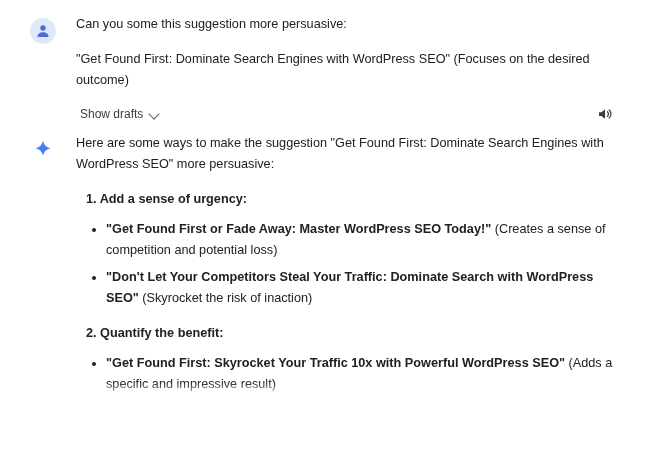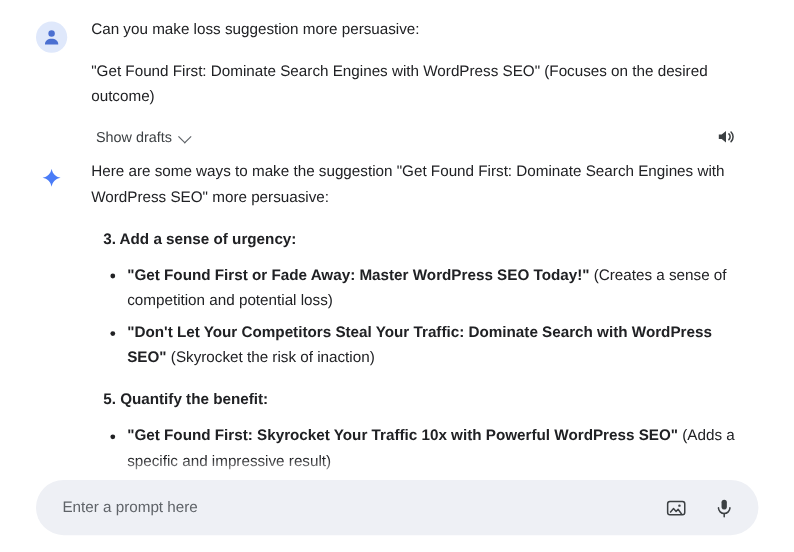--- a/index.html
+++ b/index.html
@@ -214,21 +214,21 @@
     <div class="turn">
       <div class="avatar-col">
         <div class="avatar">
           <svg width="18" height="18" viewBox="0 0 24 24" aria-hidden="true">
             <circle cx="12" cy="8" r="3.6" fill="#4a6fd1"></circle>
             <path d="M4.6 20c0-4.1 3.3-6.2 7.4-6.2s7.4 2.1 7.4 6.2z" fill="#4a6fd1"></path>
           </svg>
         </div>
       </div>
       <div class="body-col">
-        <p class="p">Can you make loss suggestion more persuasive:</p>
+        <p class="p">Can you some this suggestion more persuasive:</p>
         <p class="quoted">"Get Found First: Dominate Search Engines with WordPress SEO" (Focuses on the desired outcome)</p>
 
         <div class="drafts-row">
           <button class="drafts-btn">
             <span>Show drafts</span>
             <span class="chev"></span>
           </button>
           <div class="speaker-btn">
             <svg width="18" height="18" viewBox="0 0 24 24" aria-hidden="true">
               <path d="M4 9.5h3.2L12 5.6v12.8L7.2 14.5H4z" fill="#3c4043"></path>
@@ -244,57 +244,38 @@
       <div class="avatar-col">
         <div class="spark">
           <svg width="22" height="22" viewBox="0 0 24 24" aria-hidden="true">
             <path d="M12 1.8c.9 4.6 3.6 7.4 8.2 8.2-4.6.9-7.3 3.6-8.2 8.2-.9-4.6-3.6-7.3-8.2-8.2 4.6-.8 7.3-3.6 8.2-8.2z" fill="#4a7cf7"></path>
           </svg>
         </div>
       </div>
       <div class="body-col">
         <p class="intro">Here are some ways to make the suggestion "Get Found First: Dominate Search Engines with WordPress SEO" more persuasive:</p>
 
-        <h3 class="sec-head">3. Add a sense of urgency:</h3>
+        <h3 class="sec-head">1. Add a sense of urgency:</h3>
         <ul class="bullets">
           <li>
             <span class="b">"Get Found First or Fade Away: Master WordPress SEO Today!"</span><span> (Creates a sense of competition and potential loss)</span>
           </li>
           <li>
             <span class="b">"Don't Let Your Competitors Steal Your Traffic: Dominate Search with WordPress SEO"</span><span> (Skyrocket the risk of inaction)</span>
           </li>
         </ul>
 
-        <h3 class="sec-head">5. Quantify the benefit:</h3>
+        <h3 class="sec-head">2. Quantify the benefit:</h3>
         <ul class="bullets">
           <li>
             <span class="b">"Get Found First: Skyrocket Your Traffic 10x with Powerful WordPress SEO"</span><span> (Adds a specific and impressive result)</span>
           </li>
 
         </ul>
       </div>
     </div>
 
   </div>
 
   <div class="fade-bottom"></div>
 
-  <div class="composer">
-    <input class="composer-input" type="text" placeholder="Enter a prompt here" style="">
-    <div class="composer-actions">
-      <div class="icon-btn">
-        <svg width="19" height="19" viewBox="0 0 24 24" aria-hidden="true">
-          <rect x="3" y="5" width="18" height="14" rx="2.4" fill="none" stroke="#3c4043" stroke-width="1.6"></rect>
-          <path d="M5.6 16.6l3.6-4.2 2.7 3 2.1-2.3 4 5.5" fill="none" stroke="#3c4043" stroke-width="1.5" stroke-linejoin="round"></path>
-          <circle cx="15.4" cy="9.3" r="1.3" fill="#3c4043"></circle>
-        </svg>
-      </div>
-      <div class="icon-btn">
-        <svg width="19" height="19" viewBox="0 0 24 24" aria-hidden="true">
-          <rect x="9.2" y="3" width="5.6" height="10.4" rx="2.8" fill="#3c4043"></rect>
-          <path d="M6 11.6a6 6 0 0 0 12 0" fill="none" stroke="#3c4043" stroke-width="1.6" stroke-linecap="round"></path>
-          <path d="M12 17.6V21" stroke="#3c4043" stroke-width="1.6" stroke-linecap="round"></path>
-        </svg>
-      </div>
-    </div>
-  </div>
 
 </div>
 
 </body></html>

